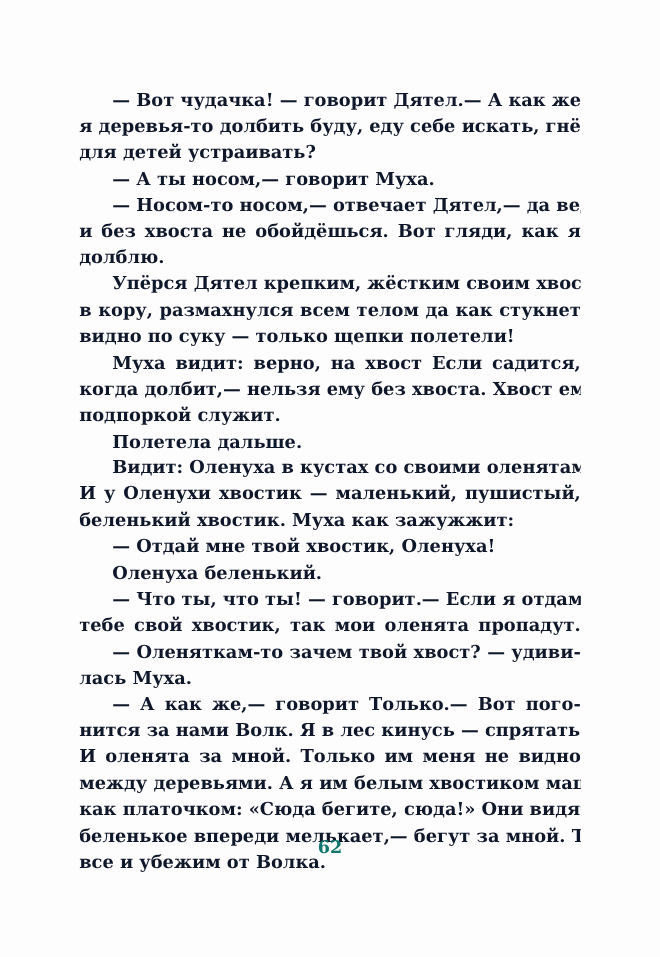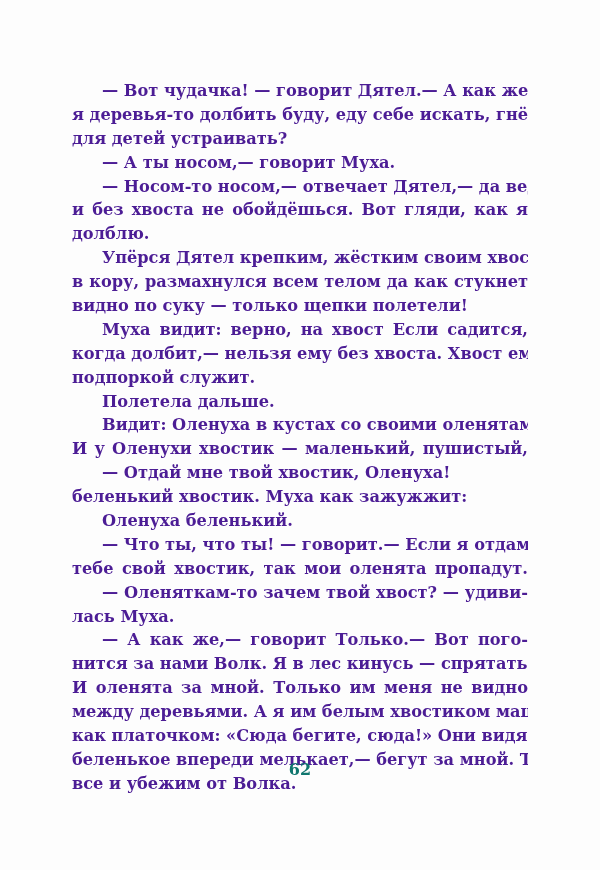--- a/index.html
+++ b/index.html
@@ -3,21 +3,21 @@
 <meta charset="utf-8">
 <style>
   html, body { margin: 0; padding: 0; background: #ffffff; }
   body { width: 600px; height: 870px; position: relative; overflow: hidden; }
   .page {
     position: absolute; left: 0; top: 0; width: 600px; height: 870px; background: #fdfdfd;
   }
   .text-block {
     position: absolute; left: 72px; top: 79px; width: 456px;
     font-family: "DejaVu Serif", "Liberation Serif", serif;
-    font-size: 16.2px; font-weight: bold; color: #4c1d95;
+    font-size: 16.2px; font-weight: bold; color: #0f172a;
     line-height: 23.9px;
   }
   .line {
     display: block; height: 23.9px; white-space: nowrap;
     text-align: justify; text-align-last: justify;
     overflow: hidden;
   }
   .line.indent { padding-left: 30px; }
   .line.last { text-align-last: left; }
   .page-number {
@@ -39,22 +39,22 @@
       <span class="line last">долблю.</span>
       <span class="line indent">Упёрся Дятел крепким, жёстким своим хвостом</span>
       <span class="line">в кору, размахнулся всем телом да как стукнет</span>
       <span class="line last">видно по суку — только щепки полетели!</span>
       <span class="line indent">Муха видит: верно, на хвост Если садится,</span>
       <span class="line">когда долбит,— нельзя ему без хвоста. Хвост ему</span>
       <span class="line last">подпоркой служит.</span>
       <span class="line indent last">Полетела дальше.</span>
       <span class="line indent">Видит: Оленуха в кустах со своими оленятами.</span>
       <span class="line">И у Оленухи хвостик — маленький, пушистый,</span>
+      <span class="line last">беленький хвостик. Муха как зажужжит:</span>
       <span class="line indent last">— Отдай мне твой хвостик, Оленуха!</span>
-      <span class="line last">беленький хвостик. Муха как зажужжит:</span>
       <span class="line indent last">Оленуха беленький.</span>
       <span class="line indent">— Что ты, что ты! — говорит.— Если я отдам</span>
       <span class="line">тебе свой хвостик, так мои оленята пропадут.</span>
       <span class="line indent">— Оленяткам-то зачем твой хвост? — удиви-</span>
       <span class="line last">лась Муха.</span>
       <span class="line indent">— А как же,— говорит Только.— Вот пого-</span>
       <span class="line">нится за нами Волк. Я в лес кинусь — спрятаться.</span>
       <span class="line">И оленята за мной. Только им меня не видно</span>
       <span class="line">между деревьями. А я им белым хвостиком машу,</span>
       <span class="line">как платочком: «Сюда бегите, сюда!» Они видят —</span>

